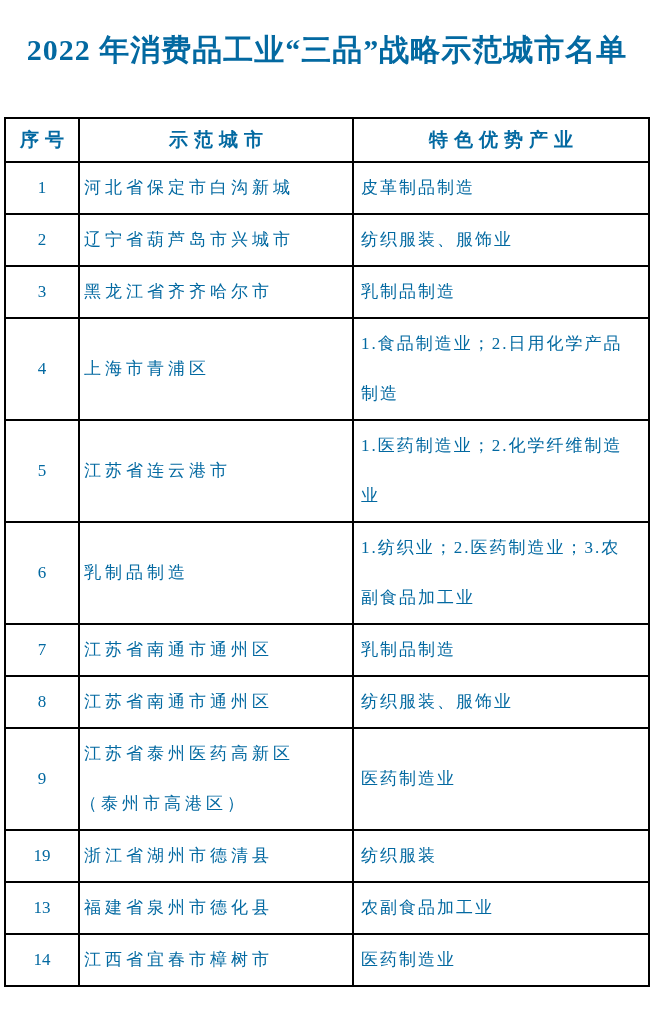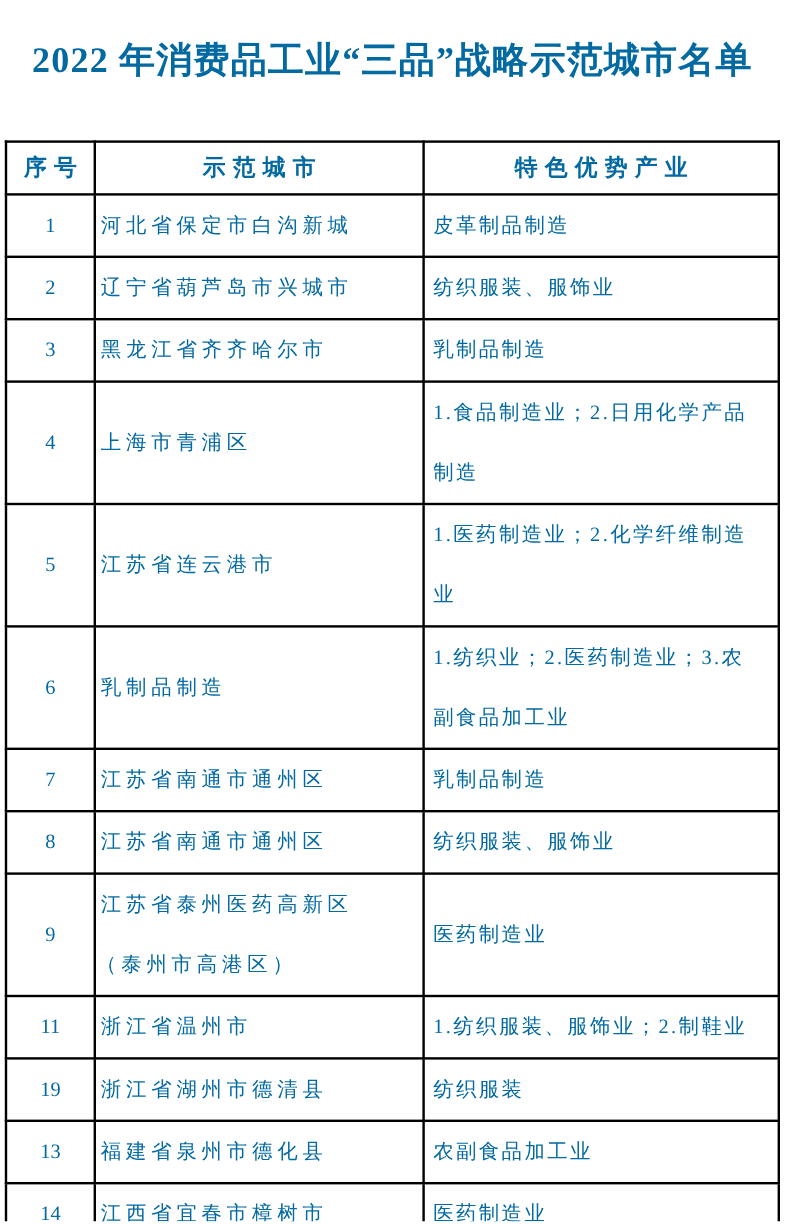--- a/index.html
+++ b/index.html
@@ -137,25 +137,20 @@
         <td class="cell-city">江苏省南通市通州区</td>
         <td class="cell-ind">纺织服装、服饰业</td>
       </tr>
       <tr class="r-double">
         <td class="cell-num">9</td>
         <td class="cell-city">江苏省泰州医药高新区
 （泰州市高港区）</td>
         <td class="cell-ind">医药制造业</td>
       </tr>
       <tr class="r-single">
-        <td class="cell-num">11</td>
-        <td class="cell-city">浙江省温州市</td>
-        <td class="cell-ind">1.纺织服装、服饰业；2.制鞋业</td>
-      </tr>
-      <tr class="r-single">
         <td class="cell-num">19</td>
         <td class="cell-city">浙江省湖州市德清县</td>
         <td class="cell-ind">纺织服装</td>
       </tr>
       <tr class="r-single">
         <td class="cell-num">13</td>
         <td class="cell-city">福建省泉州市德化县</td>
         <td class="cell-ind">农副食品加工业</td>
       </tr>
       <tr class="r-single">

